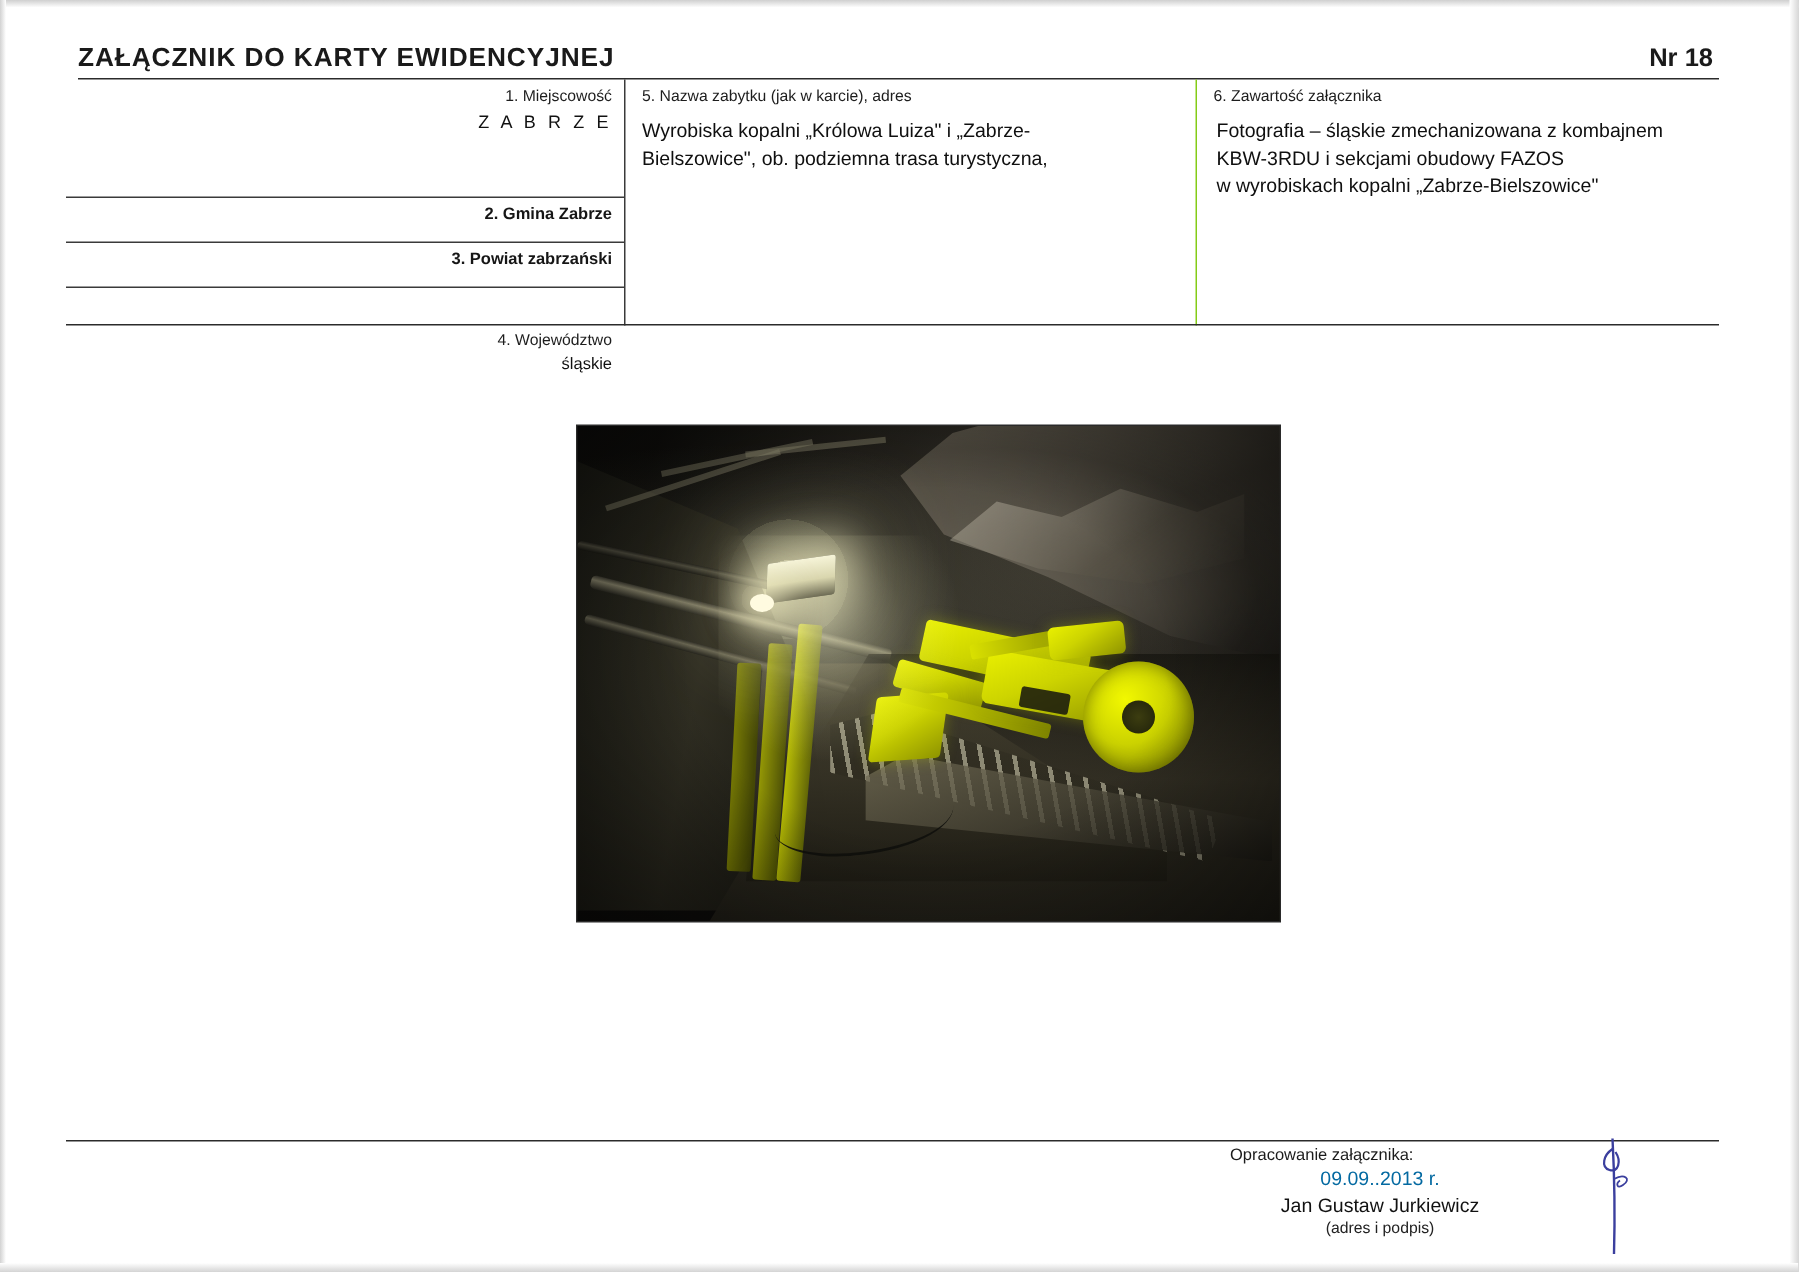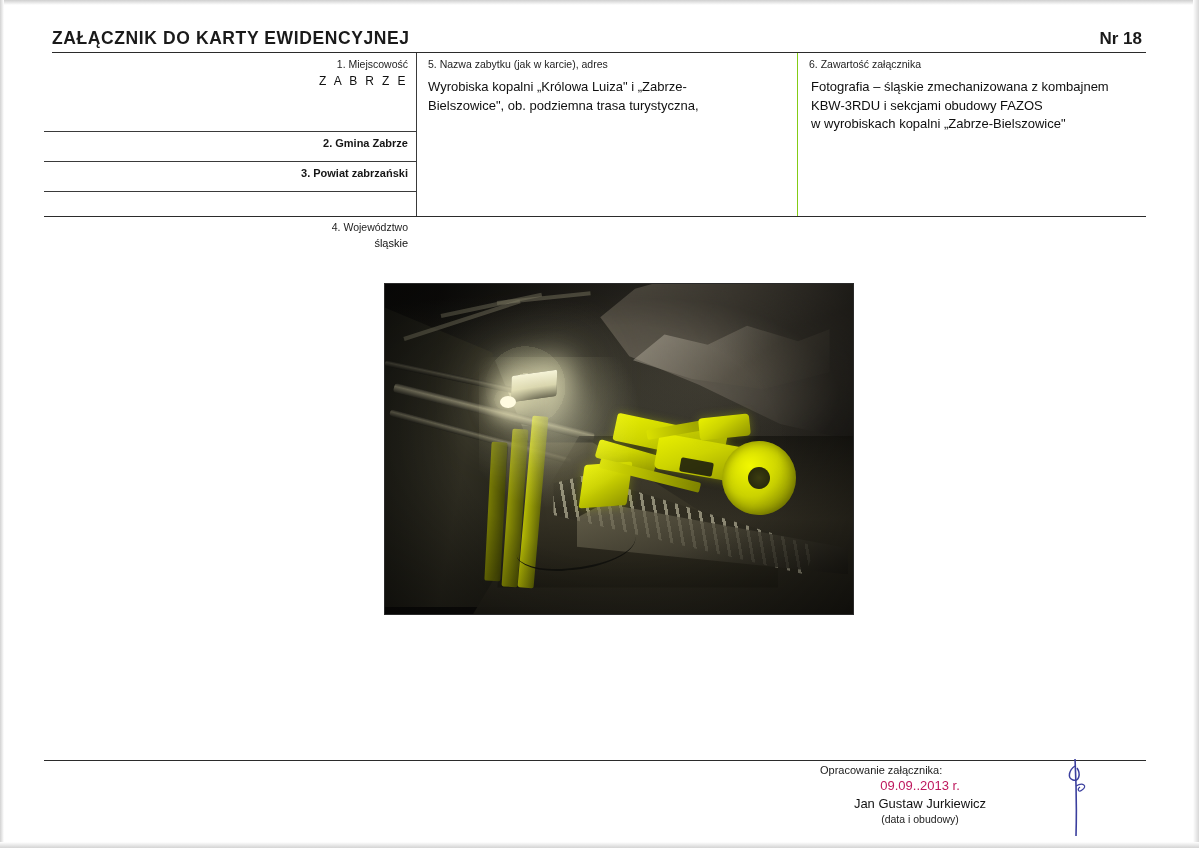--- a/index.html
+++ b/index.html
@@ -399,21 +399,21 @@
     text-align: center;
   }
   .footer-lead {
     font-size: 11px;
     color: #1b1b1b;
     text-align: left;
     padding-left: 60px;
   }
   .footer-date {
     font-size: 13px;
-    color: #be185d;
+    color: #0369a1;
     margin-top: 2px;
   }
   .footer-author {
     font-size: 13px;
     color: #111111;
     margin-top: 3px;
   }
   .footer-note {
     font-size: 10.5px;
     color: #222222;
@@ -531,21 +531,21 @@
 
       <div class="vignette"></div>
     </div>
   </div>
 
   <div class="footer-rule"></div>
   <div class="footer">
     <div class="footer-lead">Opracowanie załącznika:</div>
     <div class="footer-date">09.09..2013 r.</div>
     <div class="footer-author">Jan Gustaw Jurkiewicz</div>
-    <div class="footer-note">(data i obudowy)</div>
+    <div class="footer-note">(adres i podpis)</div>
   </div>
 
   <svg class="signature" viewBox="0 0 40 84">
     <path d="M20 3 C21 22, 22 44, 21 80" stroke="#3b3f9e" stroke-width="1.6" fill="none"></path>
     <path d="M20 10 C14 14, 12 22, 18 24 C24 26, 26 18, 22 12" stroke="#3b3f9e" stroke-width="1.5" fill="none"></path>
     <path d="M21 30 C28 26, 33 30, 27 34 C23 37, 22 33, 25 31" stroke="#3b3f9e" stroke-width="1.2" fill="none"></path>
   </svg>
 </div>
 
 </body></html>

